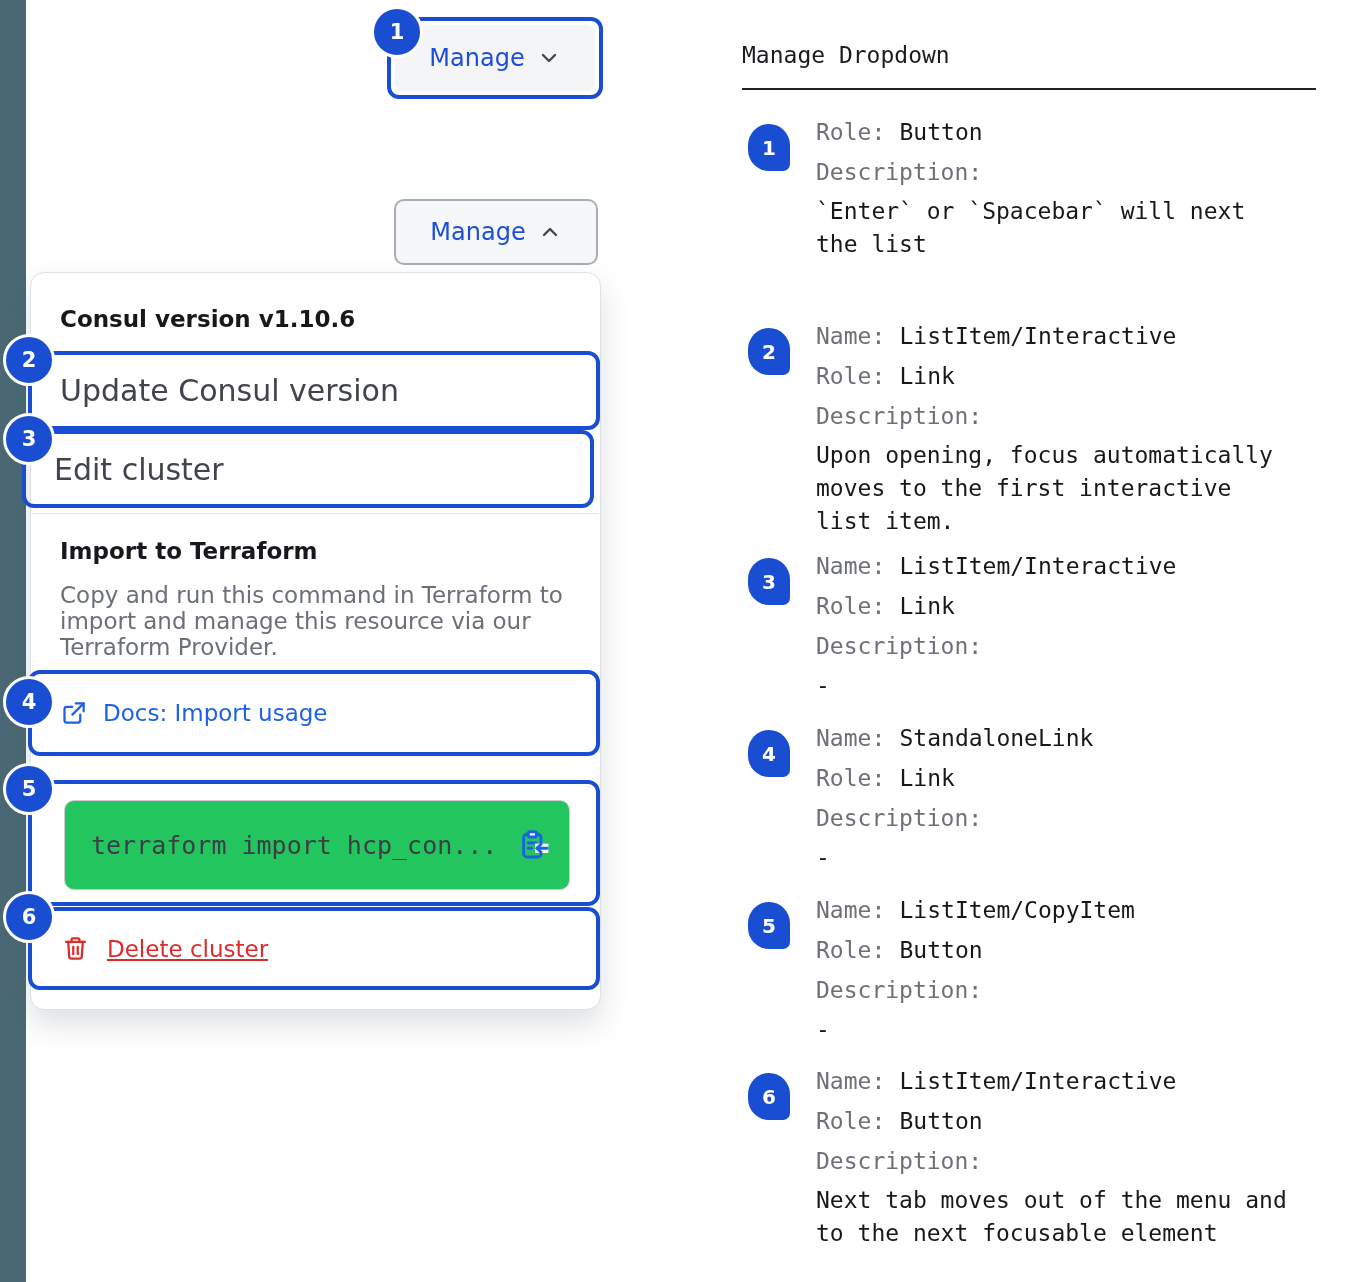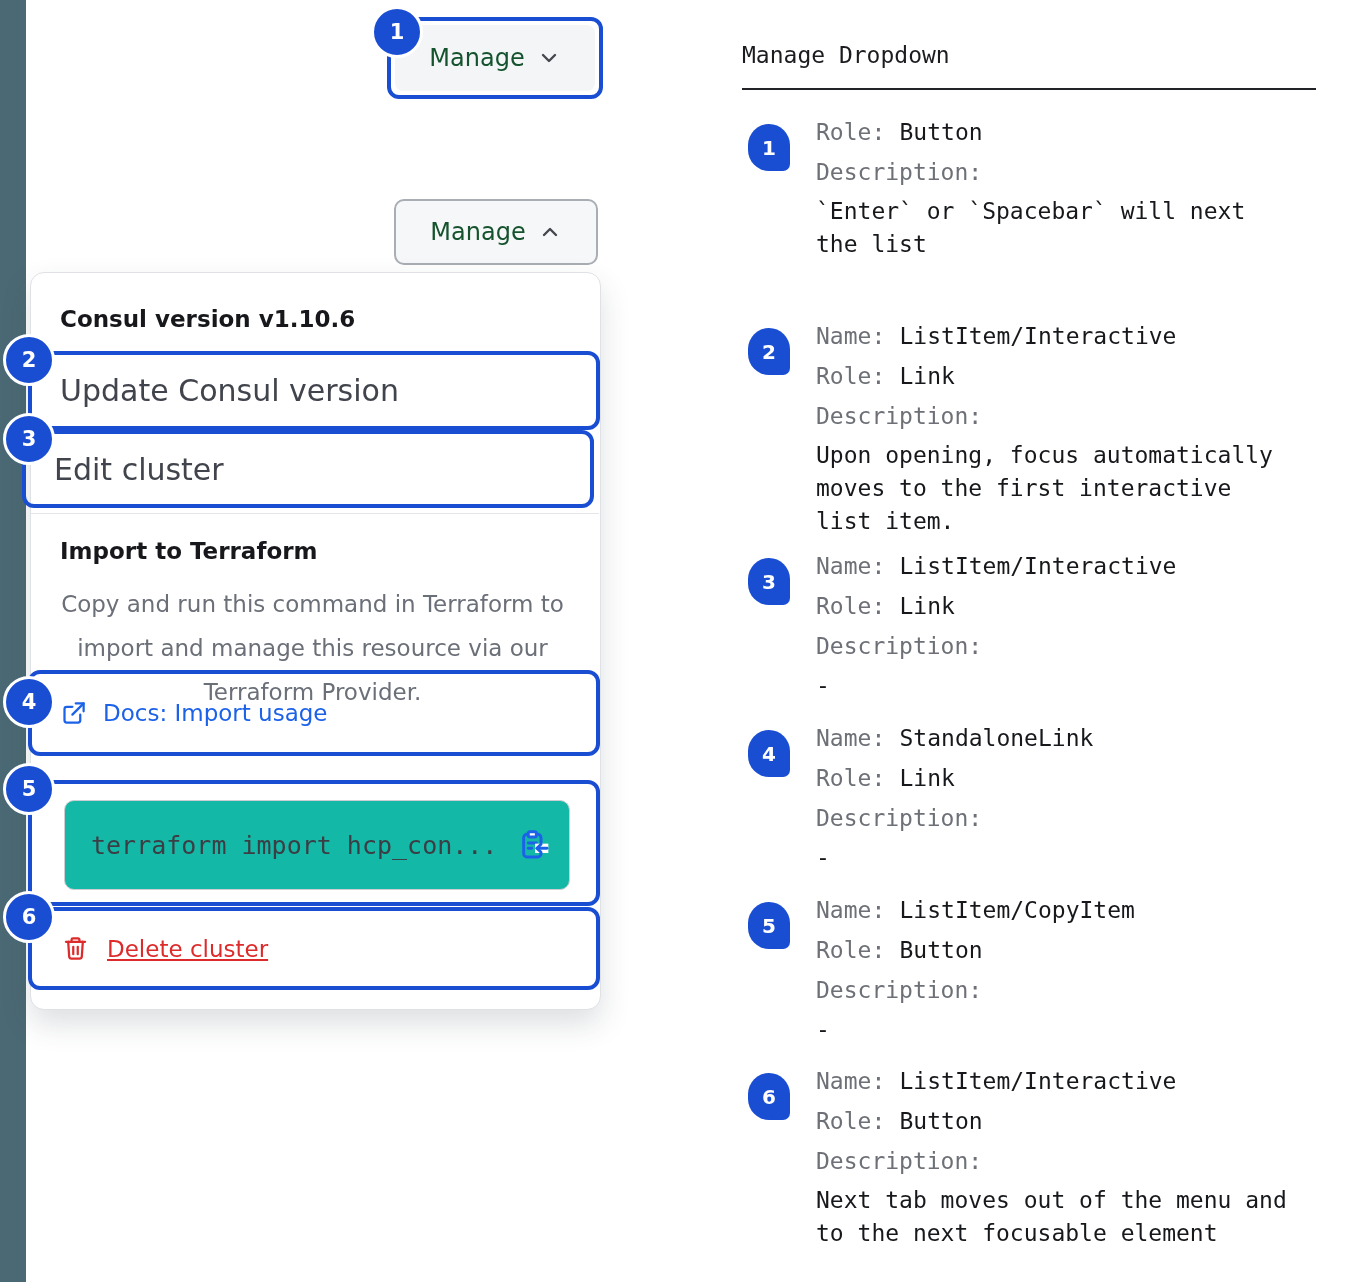--- a/index.html
+++ b/index.html
@@ -15,37 +15,37 @@
     color:#fff;font-size:21px;font-weight:bold;display:flex;align-items:center;justify-content:center;
     z-index:30;}
   
   .outline-box{border:4px solid #1a4ed2;border-radius:12px;z-index:20;box-sizing:border-box;
     display:flex;align-items:center;background:transparent;}
 
   
   .btn-outline{left:387px;top:17px;width:216px;height:82px;border:4px solid #1a4ed2;border-radius:12px;
     box-sizing:border-box;z-index:10;}
   .manage-btn{display:flex;align-items:center;justify-content:center;gap:12px;background:#f4f5f7;
-    border-radius:8px;color:#14532d;font-size:24px;cursor:pointer;}
+    border-radius:8px;color:#1d4ed8;font-size:24px;cursor:pointer;}
   .manage-btn-inner{position:absolute;inset:4px;}
   .manage-btn2{left:394px;top:199px;width:204px;height:66px;background:#f6f7f8;border:2px solid #a9adb4;
     border-radius:10px;box-sizing:border-box;}
   .chev{width:24px;height:24px;stroke:#44474e;stroke-width:2.4;fill:none;stroke-linecap:round;stroke-linejoin:round;}
 
   
   .panel{left:30px;top:272px;width:571px;height:738px;background:#fff;border:1px solid #dfe1e5;
     border-radius:14px;box-sizing:border-box;box-shadow:0 14px 30px rgba(45,55,70,.16);z-index:5;}
   .panel-title{left:60px;top:306px;font-size:23px;font-weight:bold;color:#17181b;}
   .menu-item-label{font-size:30px;color:#41444c;}
   .separator{left:31px;top:513px;width:568px;height:1px;background:#e4e6e9;z-index:6;}
   .import-title{left:60px;top:538px;font-size:23px;font-weight:bold;color:#17181b;z-index:6;}
-  .import-desc{left:60px;top:582px;width:505px;font-size:23px;line-height:44px;color:#6b6f77;z-index:6;text-align:center;}
+  .import-desc{left:60px;top:582px;width:505px;font-size:23px;line-height:26px;color:#6b6f77;z-index:6;}
   .docs-link{display:flex;align-items:center;gap:16px;color:#1c62e8;font-size:23px;font-weight:500;}
   .code-box{position:absolute;left:32px;top:16px;width:506px;height:90px;border:1.5px solid #ccced3;
-    border-radius:10px;box-sizing:border-box;display:flex;align-items:center;background:#14b8a6;}
+    border-radius:10px;box-sizing:border-box;display:flex;align-items:center;background:#22c55e;}
   .code-text{font-family:"DejaVu Sans Mono",monospace;font-size:25px;color:#3c3e45;margin-left:26px;flex:1;
     white-space:nowrap;overflow:hidden;}
   .delete-item{display:flex;align-items:center;gap:18px;color:#dd2b2b;font-size:23px;font-weight:500;text-decoration:underline;}
   .icon24{width:27px;height:27px;stroke-width:2;fill:none;stroke-linecap:round;stroke-linejoin:round;}
 
   
   .ann-title{left:742px;top:42px;font-family:"DejaVu Sans Mono",monospace;font-size:23px;color:#1b1c20;}
   .ann-rule{left:742px;top:88px;width:574px;height:2px;background:#212327;}
   .ann-item{left:742px;width:590px;font-family:"DejaVu Sans Mono",monospace;font-size:23px;}
   .ann-badge{position:absolute;left:6px;top:12px;width:42px;height:47px;background:#1a4ed2;

